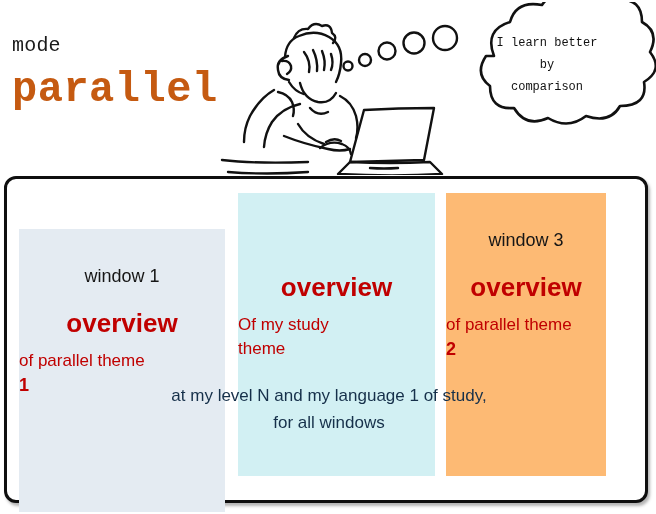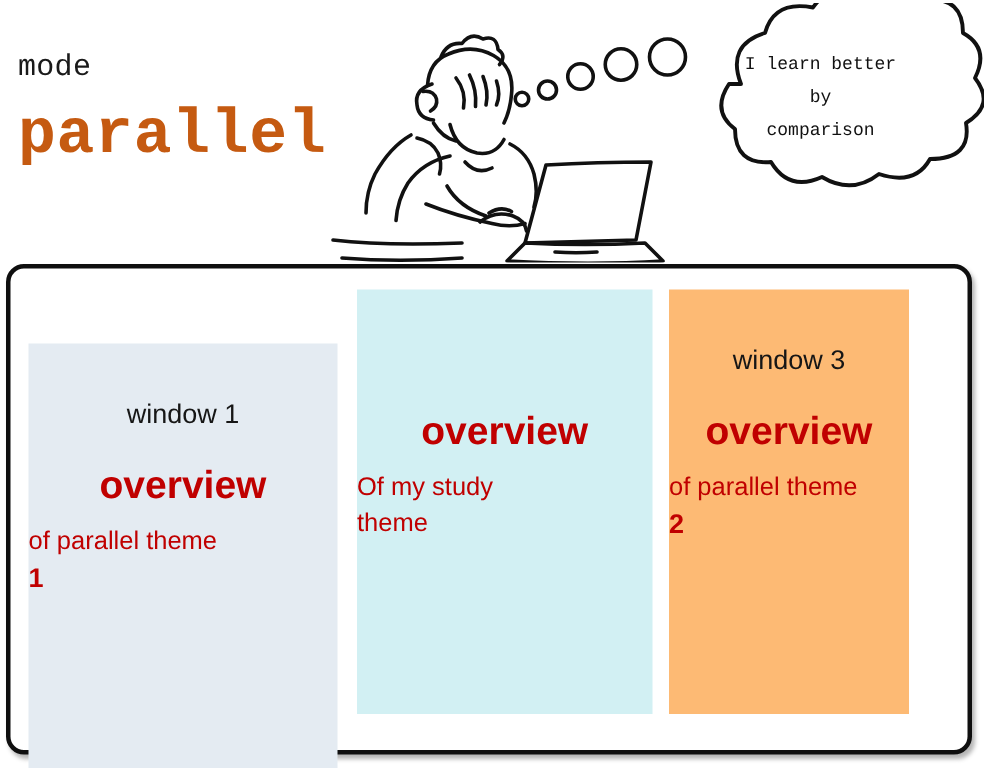--- a/index.html
+++ b/index.html
@@ -247,13 +247,17 @@
     <div class="column" id="col-3">
       <div class="col-head">window 3</div>
       <div class="col-overview">overview</div>
       <div class="col-sub">
         <div>of parallel theme</div>
         <div class="strong">2</div>
       </div>
     </div>
   </div>
 
+  <div id="footer-note">
+    <div>at my level N and my language 1 of study,</div>
+    <div>for all windows</div>
+  </div>
 </div>
 
 </body></html>

